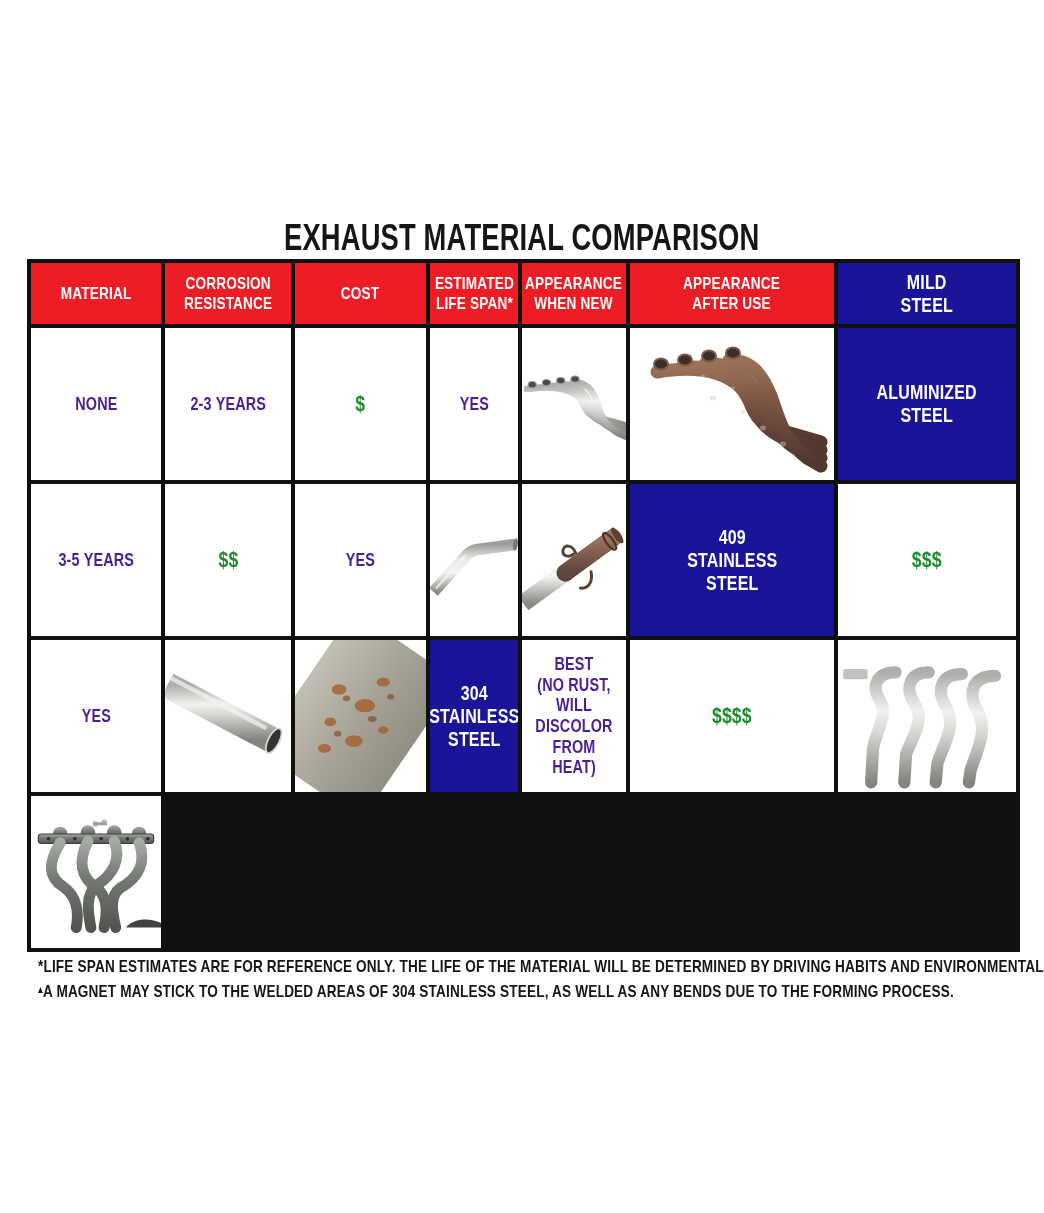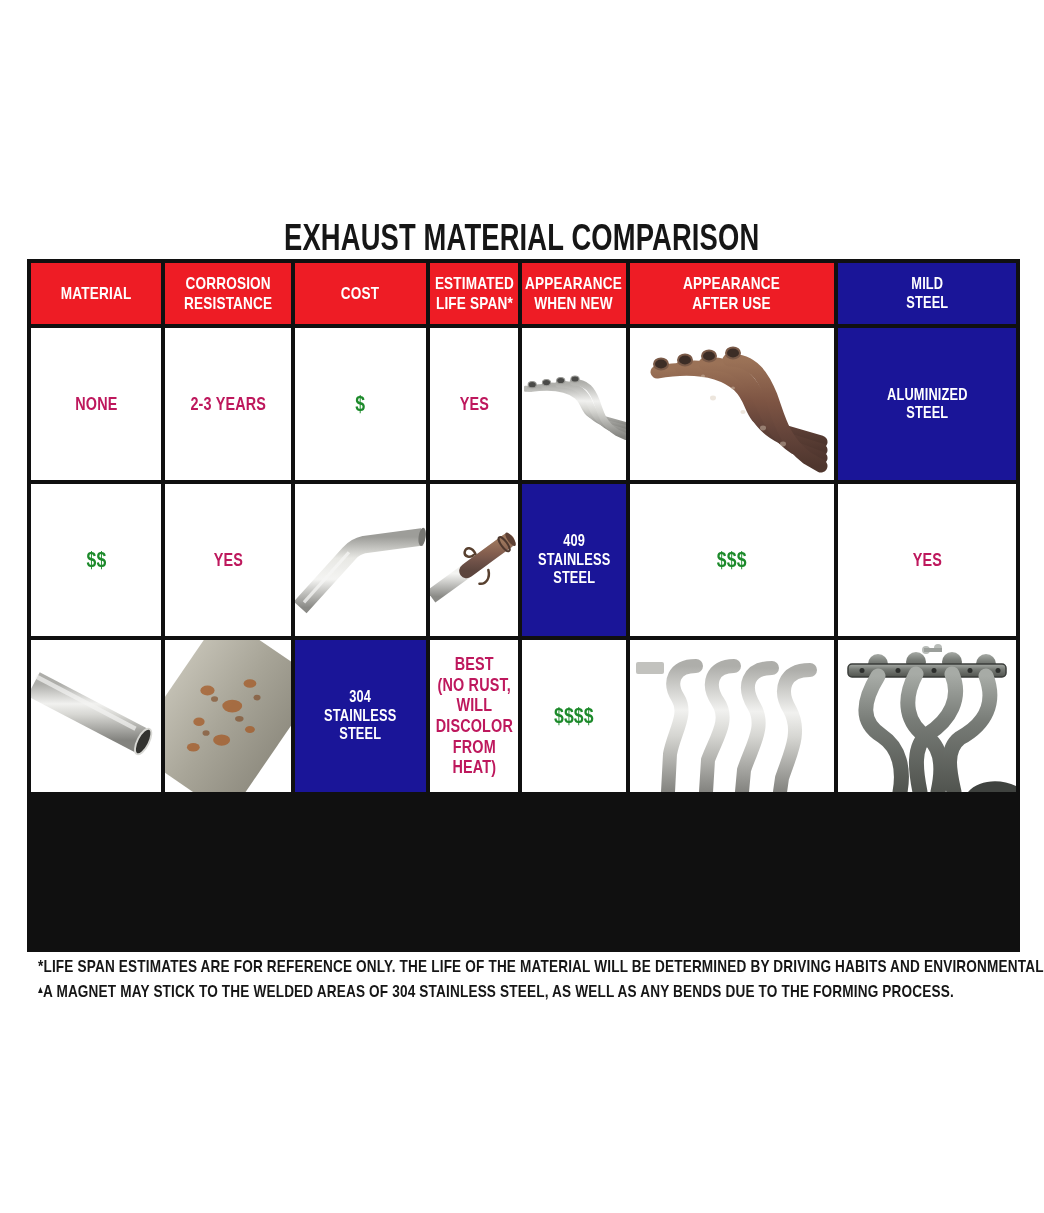--- a/index.html
+++ b/index.html
@@ -25,22 +25,22 @@
     display:grid;
     grid-template-columns:130px 126px 131px 88px 104px 204px 178px;
     grid-template-rows:61px 152px 152px 152px 152px;
     gap:4px;
   }
   .cell {
     background:#ffffff; display:flex; align-items:center; justify-content:center;
     text-align:center; overflow:hidden;
   }
   .cell.head { background:var(--header_red,#ee1c25); color:#ffffff; font-size:17px; }
-  .cell.mat  { background:var(--material_blue,#1a1598); color:#ffffff; font-size:16px; }
-  .cell.val  { font-size:18px; color:#be185d; }
+  .cell.mat  { background:var(--material_blue,#1a1598); color:#ffffff; font-size:20px; }
+  .cell.val  { font-size:18px; color:#4c1d95; }
   .cell.cost { font-size:22px; color:var(--cost_green,#1d8a2b); }
   .cell.photo { padding:0; }
   .cell.photo svg { display:block; width:100%; height:100%; }
   .sup-marker { font-size:11px; vertical-align:7px; letter-spacing:0; }
   .footnotes { position:absolute; left:38px; top:956px; font-size:17px; color:#161616; }
   .fn-line { line-height:22px; white-space:nowrap; }
   .fn-line .fx {
     display:inline-block; transform:scaleX(0.8); transform-origin:left center;
     white-space:nowrap; letter-spacing:0.2px;
   }
@@ -168,20 +168,23 @@
             <ellipse cx="90" cy="60" rx="2" ry="1.6"></ellipse>
           <ellipse cx="140" cy="116" rx="3" ry="2.4"></ellipse>
             <ellipse cx="60" cy="48" rx="2" ry="1.6"></ellipse>
         </g>
       </svg>
     </div>
 
     <div class="cell mat">
         <span class="tx">ALUMINIZED
 STEEL</span>
+      </div>
+    <div class="cell val">
+        <span class="tx">3-5 YEARS</span>
       </div>
     <div class="cell cost">
         <span class="tx">$$</span>
       </div>
     <div class="cell val">
         <span class="tx">YES</span>
       </div>
     <div class="cell photo">
       <svg viewBox="0 0 204 152">
         <path d="M8,150 L84,66 Q94,55 108,52 L198,40" fill="none" stroke="url(#gAlu)" stroke-width="27"></path>

